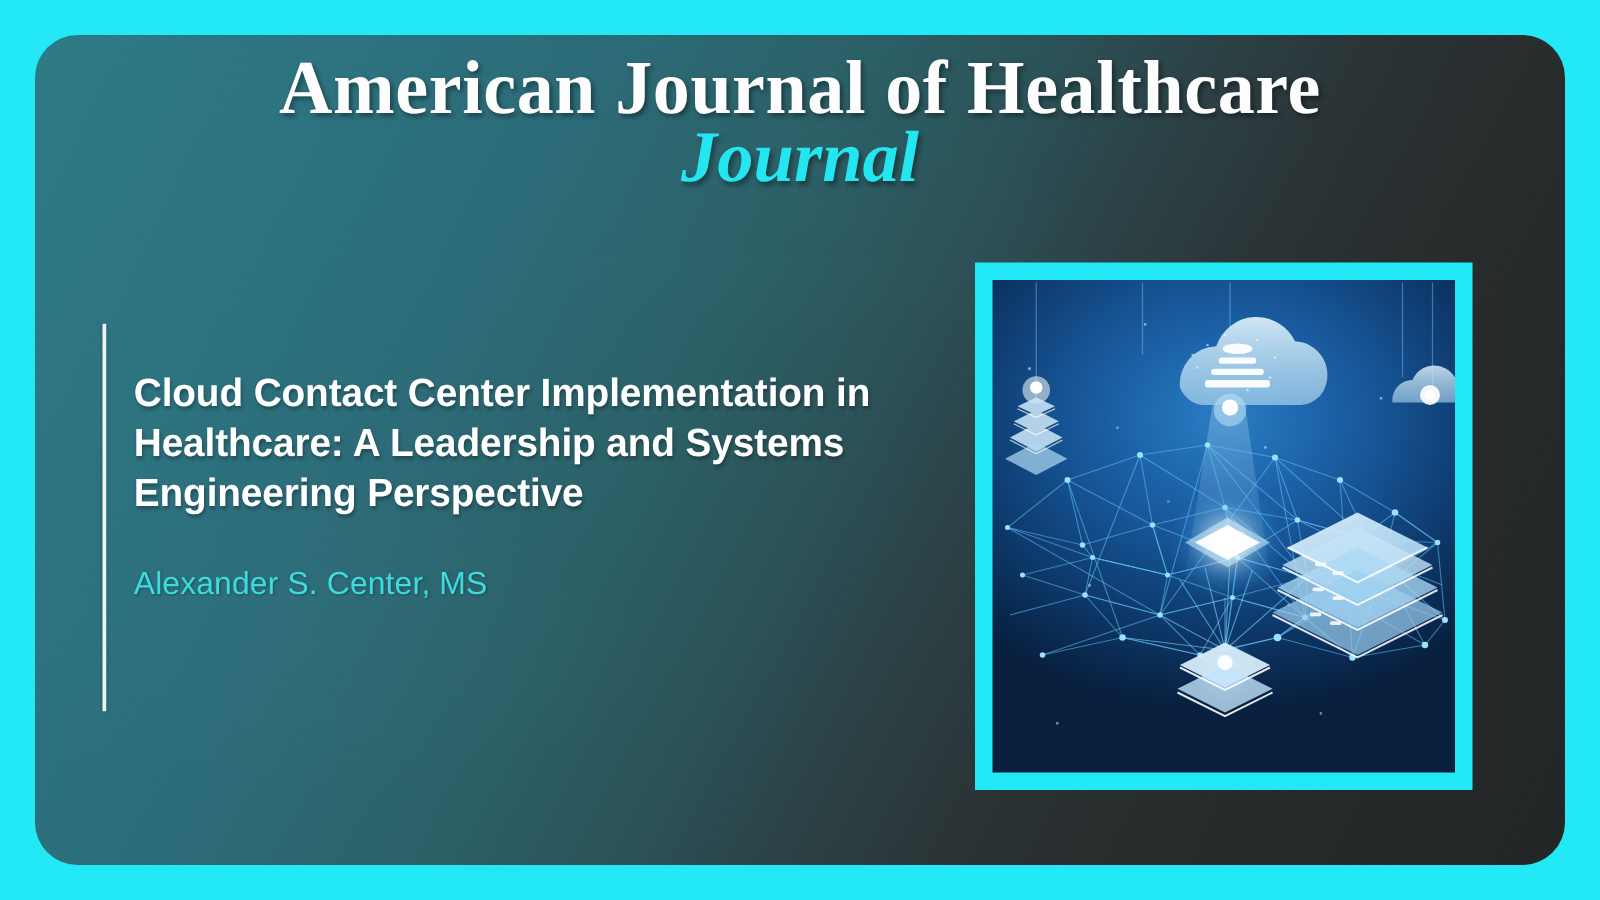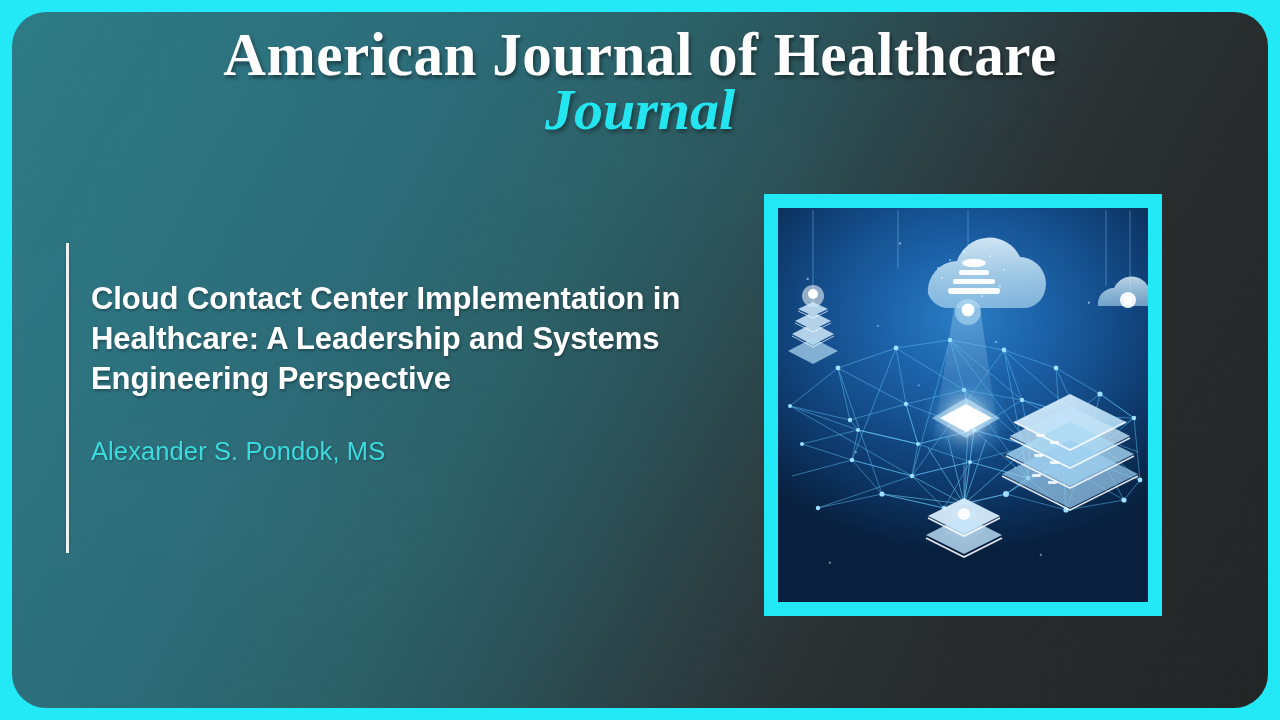--- a/index.html
+++ b/index.html
@@ -12,21 +12,21 @@
     background: #000;
     font-family: "Liberation Sans", sans-serif;
   }
 
   
   .slide {
     position: relative;
     width: 1280px;
     height: 720px;
     background: #22e9f5;            
-    padding: 12px;
+    padding: 28px;
     overflow: hidden;
   }
 
   .slide-inner {
     position: relative;
     width: 100%;
     height: 100%;
     border-radius: 34px;
     overflow: hidden;
     background:
@@ -184,21 +184,21 @@
     <div class="texture"></div>
 
     <div class="masthead">
       <div class="masthead-line1">American Journal of Healthcare</div>
       <div class="masthead-line2">Journal</div>
     </div>
 
     <div class="text-block">
       <div class="accent-rule"></div>
       <div class="article-title">Cloud Contact Center Implementation in Healthcare: A Leadership and Systems Engineering Perspective</div>
-      <div class="article-author">Alexander S. Pondok, MS</div>
+      <div class="article-author">Alexander S. Center, MS</div>
     </div>
 
     <div class="figure">
       <div class="figure-canvas">
         <svg viewBox="0 0 370 394" preserveAspectRatio="none">
           <defs>
             <radialGradient id="coreGlow" cx="50%" cy="50%" r="50%">
               <stop offset="0%" stop-color="#ffffff" stop-opacity="1"></stop>
               <stop offset="35%" stop-color="#d8f0ff" stop-opacity=".85"></stop>
               <stop offset="70%" stop-color="#4aa8e8" stop-opacity=".35"></stop>

